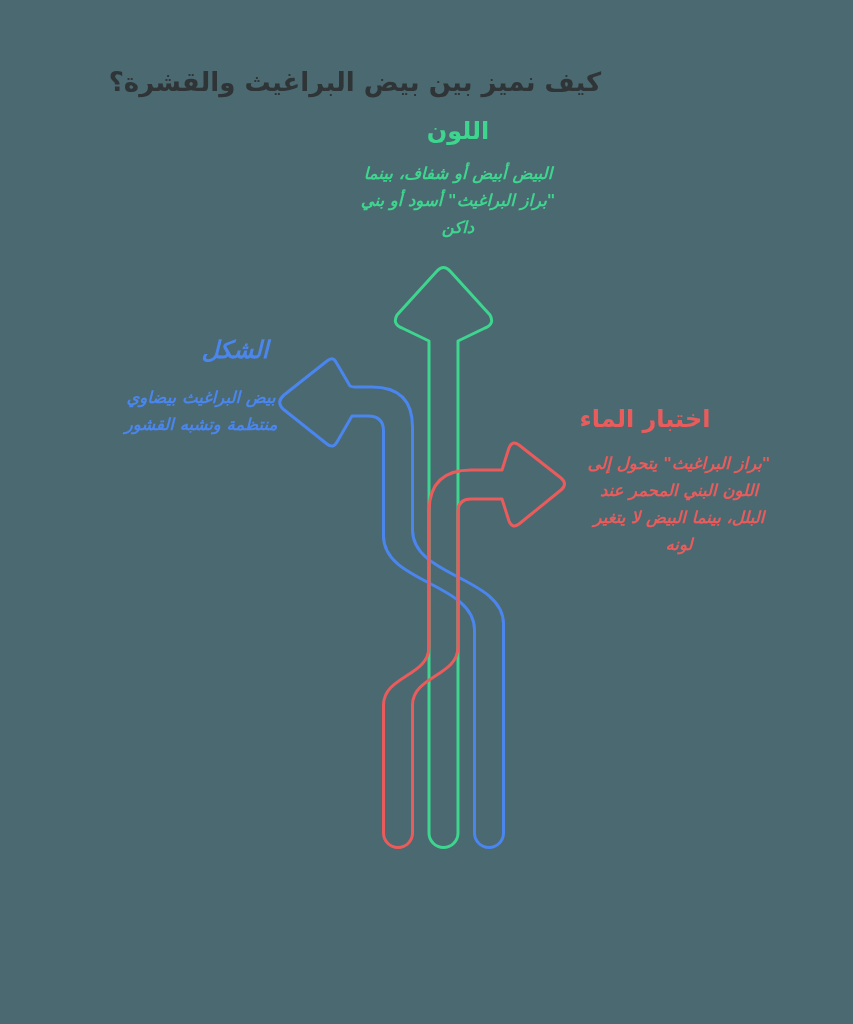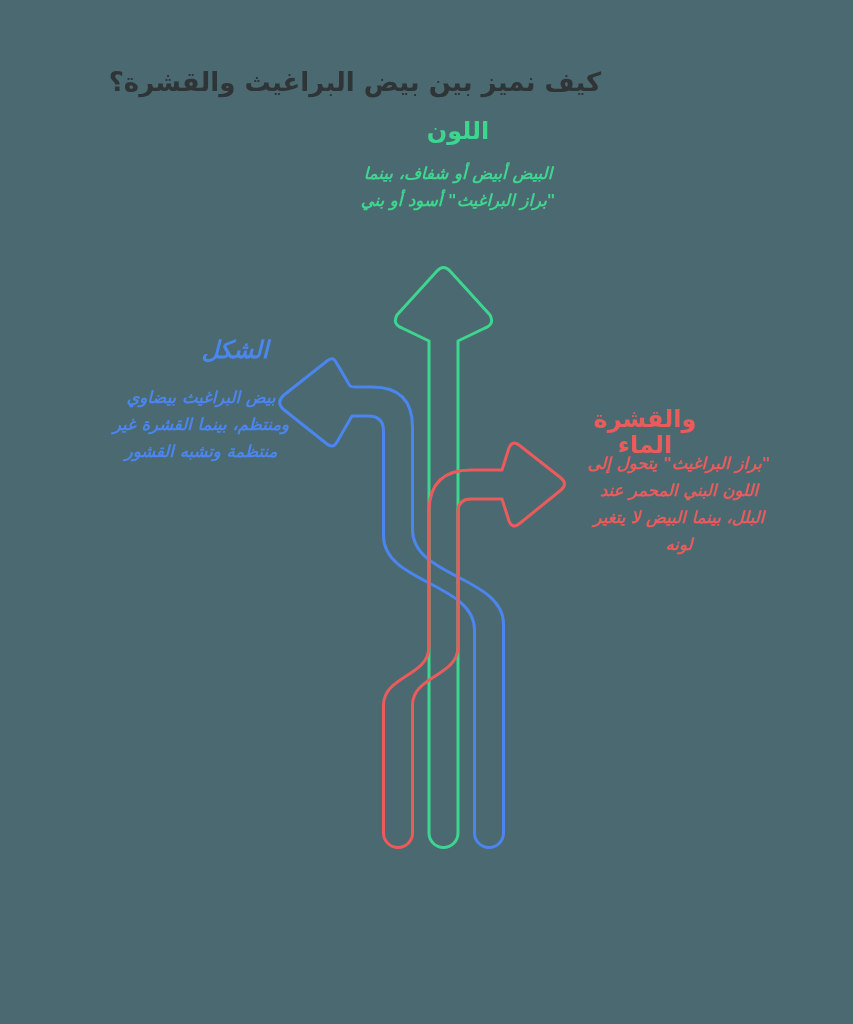--- a/index.html
+++ b/index.html
@@ -91,28 +91,28 @@
              Z" stroke="#ea5c5c"></path>
   </g>
 </svg>
 
 <h1 class="title" dir="rtl">كيف نميز بين بيض البراغيث والقشرة؟</h1>
 
 <div class="block heading c-green" id="green-heading">اللون</div>
 <div class="block para c-green" id="green-para">
   <div class="line">البيض أبيض أو شفاف، بينما</div>
   <div class="line">"براز البراغيث" أسود أو بني</div>
+  <div class="line">داكن</div>
 </div>
 
 <div class="block heading c-blue" id="blue-heading">الشكل</div>
 <div class="block para c-blue" id="blue-para">
   <div class="line">بيض البراغيث بيضاوي</div>
-  <div class="line">ومنتظم، بينما القشرة غير</div>
   <div class="line">منتظمة وتشبه القشور</div>
 </div>
 
-<div class="block heading c-red" id="red-heading">والقشرة الماء</div>
+<div class="block heading c-red" id="red-heading">اختبار الماء</div>
 <div class="block para c-red" id="red-para">
   <div class="line">"براز البراغيث" يتحول إلى</div>
   <div class="line">اللون البني المحمر عند</div>
   <div class="line">البلل، بينما البيض لا يتغير</div>
   <div class="line">لونه</div>
 </div>
 
 </body></html>

